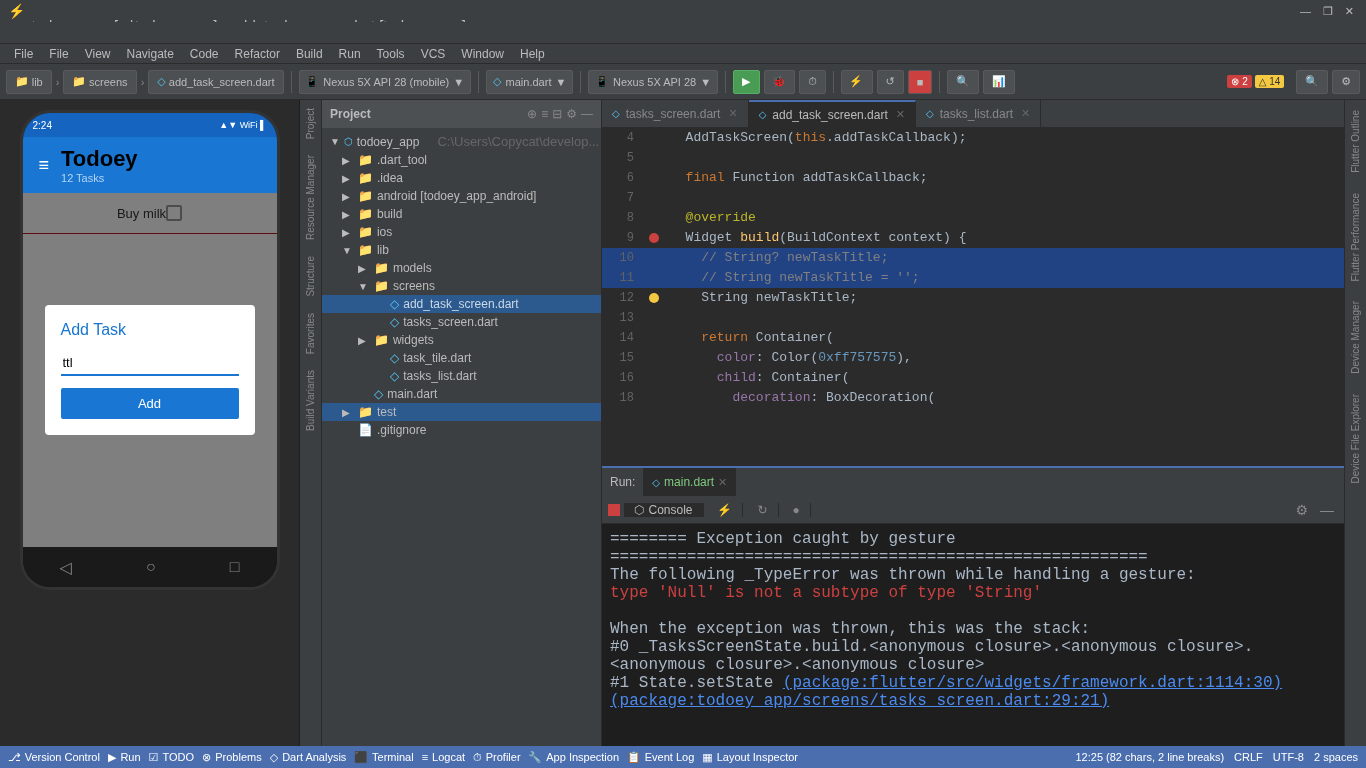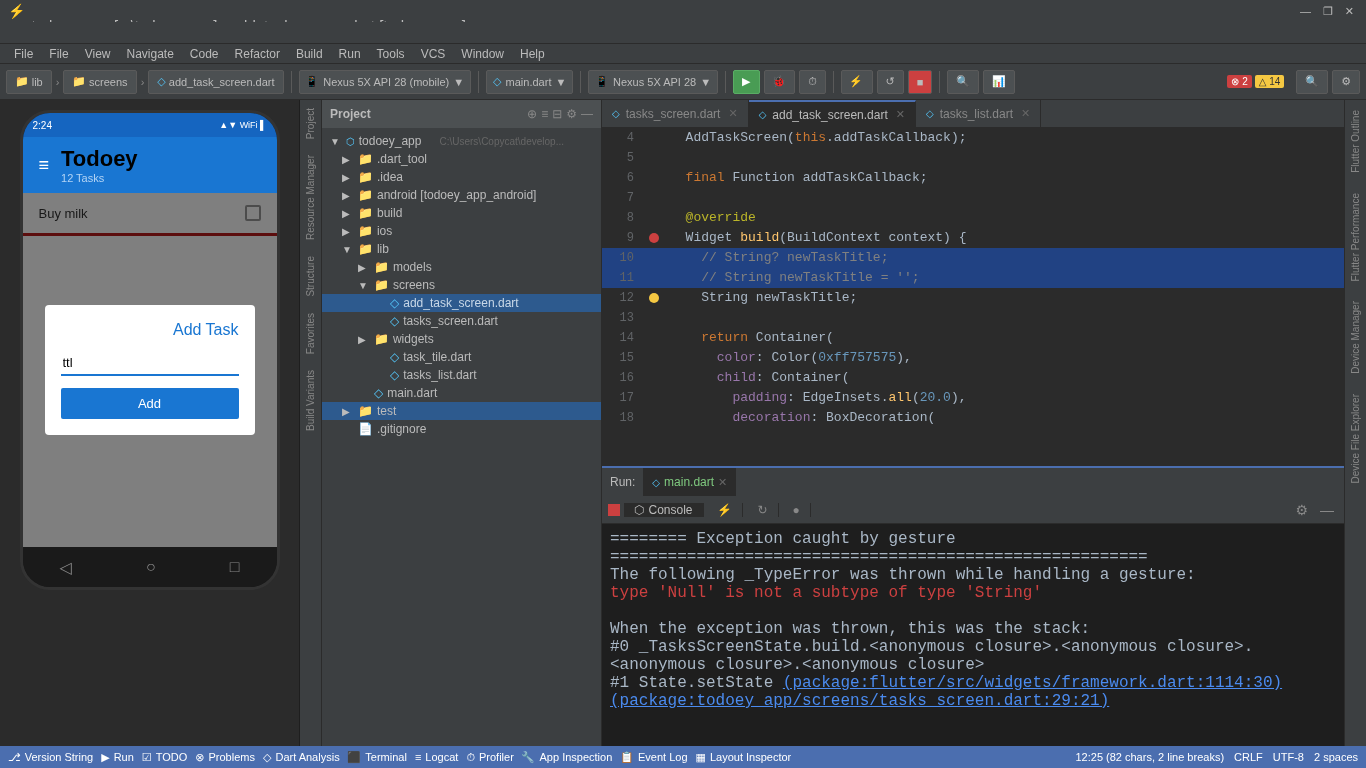--- a/index.html
+++ b/index.html
@@ -129,43 +129,43 @@
 
     .phone-content {
       flex: 1;
       background: white;
       position: relative;
       overflow: hidden;
     }
     .phone-task-item {
       display: flex;
       align-items: center;
-      justify-content: space-between;
+      justify-content: center;
       padding: 12px 16px;
-      border-bottom: 3px solid #b91c1c;
+      border-bottom: 1px solid #b91c1c;
     }
     .phone-task-text { font-size: 13px; color: #333; }
     .phone-checkbox { width: 16px; height: 16px; border: 2px solid #999; border-radius: 2px; }
 
     
     .phone-dialog-overlay {
       position: absolute;
       top: 0; left: 0; right: 0; bottom: 0;
       background: rgba(0,0,0,0.5);
       display: flex;
       align-items: center;
       justify-content: center;
     }
     .phone-dialog {
       background: white;
       border-radius: 4px;
       padding: 16px;
       width: 210px;
     }
-    .phone-dialog-title { color: #1976d2; font-size: 16px; text-align: right; margin-bottom: 12px; }
+    .phone-dialog-title { color: #1976d2; font-size: 16px; text-align: left; margin-bottom: 12px; }
     .phone-dialog-input {
       width: 100%;
       border: none;
       border-bottom: 2px solid #1976d2;
       padding: 4px 2px;
       font-size: 13px;
       outline: none;
       margin-bottom: 12px;
     }
     .phone-dialog-btn {
@@ -586,21 +586,21 @@
         <span class="panel-icon">⚙</span>
         <span class="panel-icon">—</span>
       </div>
     </div>
     <div class="file-tree">
 
       <div class="tree-item">
         <span class="tree-icon">▼</span>
         <span style="color:#54c5f8;font-size:10px;">⬡</span>
         <span>todoey_app</span>
-        <span style="color:#666;font-size:10px;padding-left:14px;">C:\Users\Copycat\develop...</span>
+        <span style="color:#666;font-size:13px;padding-left:14px;">C:\Users\Copycat\develop...</span>
       </div>
 
       <div class="tree-item tree-indent-1">
         <span class="tree-icon">▶</span>
         <span class="folder-icon">📁</span>
         <span>.dart_tool</span>
       </div>
 
       <div class="tree-item tree-indent-1">
         <span class="tree-icon">▶</span>
@@ -791,25 +791,20 @@
         <span class="line-gutter"></span>
         <span class="line-content">      <span class="prop">color</span>: <span class="class-name">Color</span>(<span class="num">0xff757575</span>),</span>
       </div>
 
       <div class="code-line">
         <span class="line-num">16</span>
         <span class="line-gutter"></span>
         <span class="line-content">      <span class="prop">child</span>: <span class="class-name">Container</span>(</span>
       </div>
 
-      <div class="code-line">
-        <span class="line-num">17</span>
-        <span class="line-gutter"></span>
-        <span class="line-content">        <span class="prop">padding</span>: <span class="class-name">EdgeInsets</span>.<span class="method">all</span>(<span class="num">20.0</span>),</span>
-      </div>
 
       <div class="code-line">
         <span class="line-num">18</span>
         <span class="line-gutter"></span>
         <span class="line-content">        <span class="prop">decoration</span>: <span class="class-name">BoxDecoration</span>(</span>
       </div>
     </div>
 
     <div class="bottom-panel">
 
@@ -857,21 +852,21 @@
     <span class="flutter-outline-tab">Device Manager</span>
     <span class="flutter-outline-tab">Device File Explorer</span>
   </div>
 
 </div>
 
 <div class="status-bar">
   <div class="status-left">
     <span class="status-item">
       <span>⎇</span>
-      <span>Version String</span>
+      <span>Version Control</span>
     </span>
     <span class="status-item">
       <span>▶</span>
       <span>Run</span>
     </span>
     <span class="status-item">
       <span>☑</span>
       <span>TODO</span>
     </span>
     <span class="status-item">

